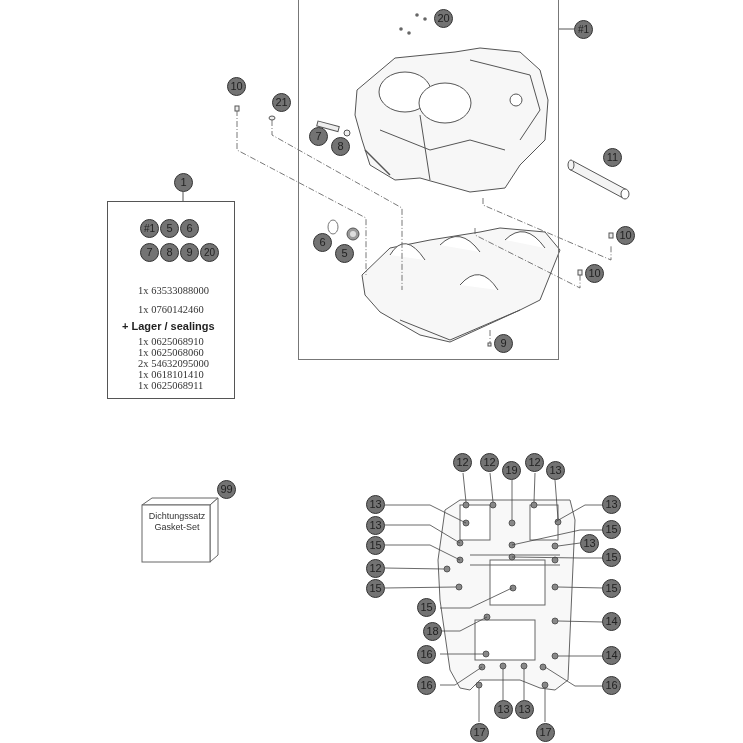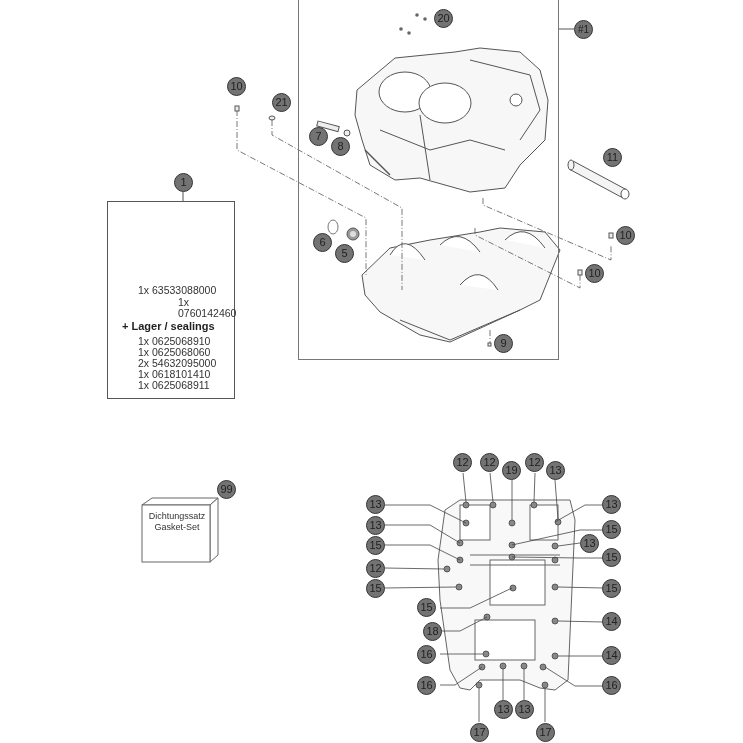--- a/index.html
+++ b/index.html
@@ -7,21 +7,21 @@
          font-family: "Liberation Sans", sans-serif; color: #222; }
   .callout { position: absolute; width: 19px; height: 19px; border: 1.2px solid #333;
              border-radius: 50%; background: #737373; box-sizing: border-box;
              font-size: 11px; line-height: 17px; text-align: center; color: #222; }
   .callout.sm { font-size: 10px; }
   #kit-box { position: absolute; left: 107px; top: 201px; width: 128px; height: 198px;
              border: 1px solid #555; box-sizing: border-box; background: #fff; }
   #kit-box .refs { position: absolute; left: 32px; top: 16px; width: 90px; }
   #kit-box .refs .callout { position: relative; display: inline-block; margin: 0 1px 4px 0; }
   .kit-heading { position: absolute; left: 14px; font-size: 11px; font-weight: bold; color: #222; }
-  .kit-line { position: absolute; left: 30px; font-size: 10.5px; color: #333; line-height: 11px; }
+  .kit-line { position: absolute; left: 30px; font-size: 10.5px; color: #333; line-height: 11px; font-family: Liberation Serif, serif; }
   #assy-frame { position: absolute; left: 298px; top: 0; width: 261px; height: 360px;
                 border: 1px solid #777; border-top: none; box-sizing: border-box; }
   #gasket-box-text { position: absolute; left: 146px; top: 511px; width: 62px;
                      font-size: 9px; text-align: center; line-height: 11px; color: #333; }
   svg { position: absolute; left: 0; top: 0; }
 </style>
 </head>
 <body>
 
 <svg width="743" height="743" viewBox="0 0 743 743">
@@ -160,22 +160,26 @@
     <line x1="503" y1="669" x2="503" y2="700"></line>
     <line x1="524" y1="669" x2="524" y2="700"></line>
     <line x1="545" y1="688" x2="545" y2="722"></line>
   </g>
 </svg>
 
 <div id="assy-frame"></div>
 
 <div class="callout" style="left:174px;top:173px;">1</div>
 <div id="kit-box">
+  <div class="refs">
+    <span class="callout sm">#1</span><span class="callout">5</span><span class="callout">6</span><br>
+    <span class="callout">7</span><span class="callout">8</span><span class="callout">9</span><span class="callout sm">20</span>
+  </div>
   <div class="kit-line" style="top:83px;">1x 63533088000</div>
-  <div class="kit-line" style="top:95px;margin-left:40px;">1x 0760142460</div>
+  <div class="kit-line" style="top:102px;">1x 0760142460</div>
   <div class="kit-heading" style="top:118px;">+ Lager / sealings</div>
   <div class="kit-line" style="top:134px;">1x 0625068910</div>
   <div class="kit-line" style="top:145px;">1x 0625068060</div>
   <div class="kit-line" style="top:156px;">2x 54632095000</div>
   <div class="kit-line" style="top:167px;">1x 0618101410</div>
   <div class="kit-line" style="top:178px;">1x 0625068911</div>
 </div>
 
 <div class="callout" style="left:189px;top:480px;margin-left:28px;">99</div>
 <div id="gasket-box-text">

